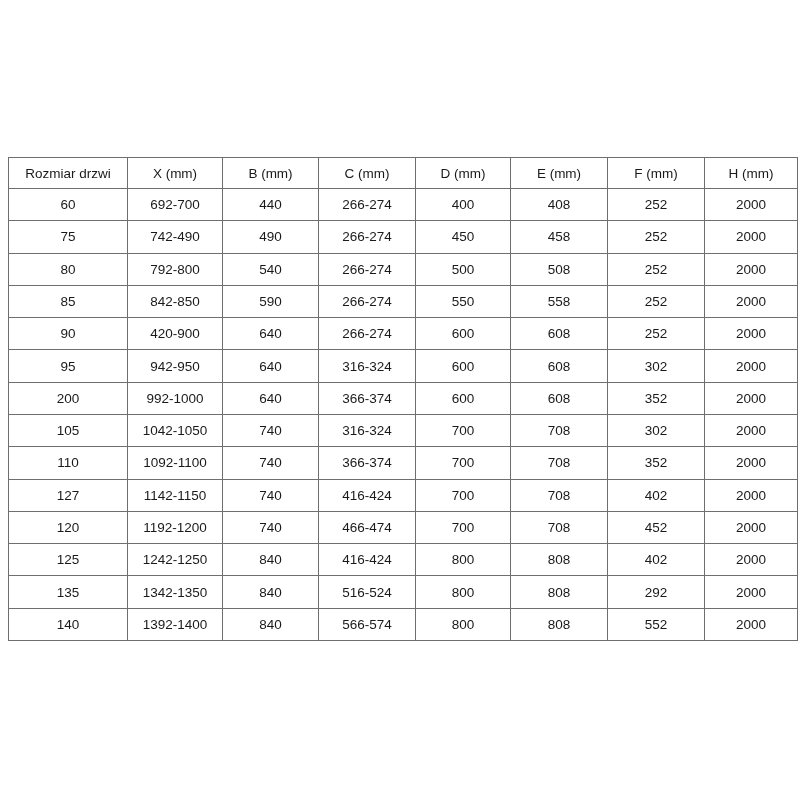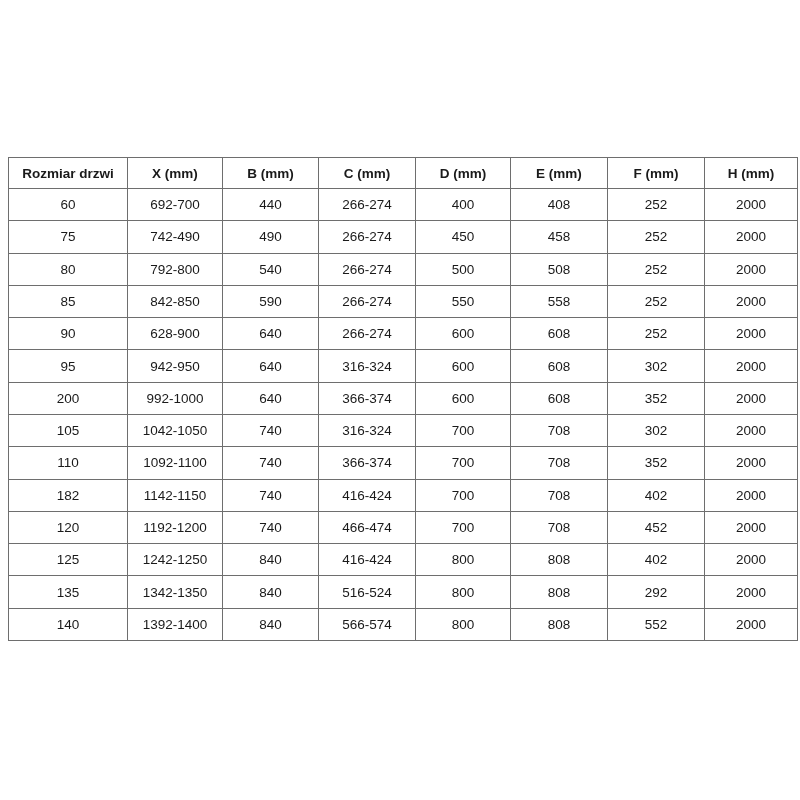--- a/index.html
+++ b/index.html
@@ -30,21 +30,21 @@
     border: 1px solid #6e6e6e;
     text-align: center;
     vertical-align: middle;
     padding: 0 2px;
     color: #1a1a1a;
     font-size: 13.5px;
     white-space: nowrap;
     overflow: hidden;
   }
   table.spec-table th {
-    font-weight: bold;
+    font-weight: normal;
     height: 30px;
   }
   table.spec-table td {
     font-weight: normal;
   }
   col.c-size { width: 119px; }
   col.c-x    { width: 95px; }
   col.c-b    { width: 96px; }
   col.c-c    { width: 97px; }
   col.c-d    { width: 95px; }
@@ -115,21 +115,21 @@
           <td>842-850</td>
           <td>590</td>
           <td>266-274</td>
           <td>550</td>
           <td>558</td>
           <td>252</td>
           <td>2000</td>
         </tr>
         <tr>
           <td>90</td>
-          <td>628-900</td>
+          <td>420-900</td>
           <td>640</td>
           <td>266-274</td>
           <td>600</td>
           <td>608</td>
           <td>252</td>
           <td>2000</td>
         </tr>
         <tr>
           <td>95</td>
           <td>942-950</td>
@@ -164,21 +164,21 @@
           <td>110</td>
           <td>1092-1100</td>
           <td>740</td>
           <td>366-374</td>
           <td>700</td>
           <td>708</td>
           <td>352</td>
           <td>2000</td>
         </tr>
         <tr>
-          <td>182</td>
+          <td>127</td>
           <td>1142-1150</td>
           <td>740</td>
           <td>416-424</td>
           <td>700</td>
           <td>708</td>
           <td>402</td>
           <td>2000</td>
         </tr>
         <tr>
           <td>120</td>

